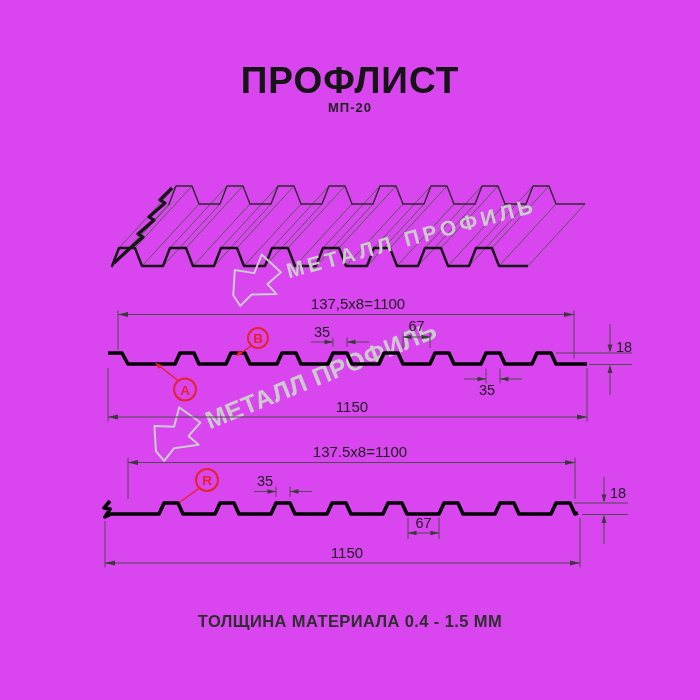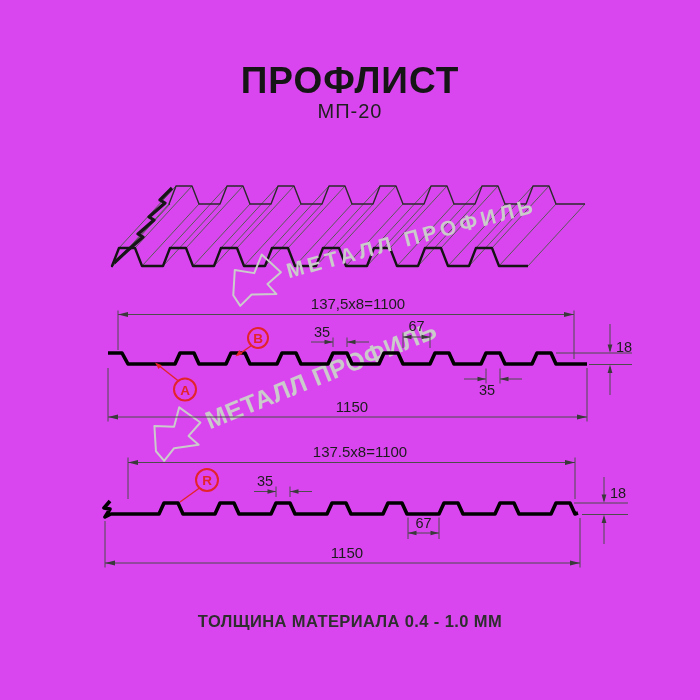--- a/index.html
+++ b/index.html
@@ -1,21 +1,21 @@
 <!DOCTYPE html>
 <html><head>
 <meta charset="utf-8">
 <style>
   html,body{margin:0;padding:0;background:#fff;}
   #page{position:relative;width:700px;height:700px;background:#d946ef;overflow:hidden;
         font-family:"Liberation Sans", sans-serif;}
   .title{position:absolute;top:60px;left:0;width:700px;text-align:center;
          font-size:37px;font-weight:700;letter-spacing:1px;color:#151515;}
   .subtitle{position:absolute;top:100px;left:0;width:700px;text-align:center;
-         font-size:20px;font-weight:400;letter-spacing:1px;color:#1f1f1f;}
+         font-size:13px;font-weight:700;letter-spacing:1px;color:#1f1f1f;}
   .footer-note{position:absolute;top:612px;left:0;width:700px;text-align:center;
          font-size:16.5px;font-weight:600;letter-spacing:0.4px;color:#2e2e2e;}
   svg{position:absolute;left:0;top:0;}
   .prof{fill:none;stroke:#000000;stroke-width:3.6;stroke-linejoin:round;}
   .dl{stroke:#4d4d4d;stroke-width:1;fill:none;}
   .arr{fill:#3a3a3a;stroke:none;}
   .dt{font-family:"Liberation Sans",sans-serif;font-size:15px;fill:#1c1c1c;}
   .dts{font-family:"Liberation Sans",sans-serif;font-size:14.5px;fill:#1c1c1c;}
   .rc{fill:none;stroke:#e3242b;stroke-width:2;}
   .rl{stroke:#e3242b;stroke-width:1.4;fill:none;}
@@ -192,14 +192,14 @@
       <polygon class="arr" points="105,563 115,560.5 115,565.5"></polygon>
       <polygon class="arr" points="580,563 570,560.5 570,565.5"></polygon>
       <text class="dt" x="347" y="557.5" text-anchor="middle">1150</text>
 
       <line class="rl" x1="199.5" y1="488" x2="180" y2="502"></line>
       <circle class="rc" cx="207" cy="480" r="11"></circle>
       <text class="rt" x="207" y="485" text-anchor="middle">R</text>
     </g>
   </svg>
 
-  <div class="footer-note">ТОЛЩИНА МАТЕРИАЛА 0.4 - 1.0 ММ</div>
+  <div class="footer-note">ТОЛЩИНА МАТЕРИАЛА 0.4 - 1.5 ММ</div>
 </div>
 
 </body></html>

